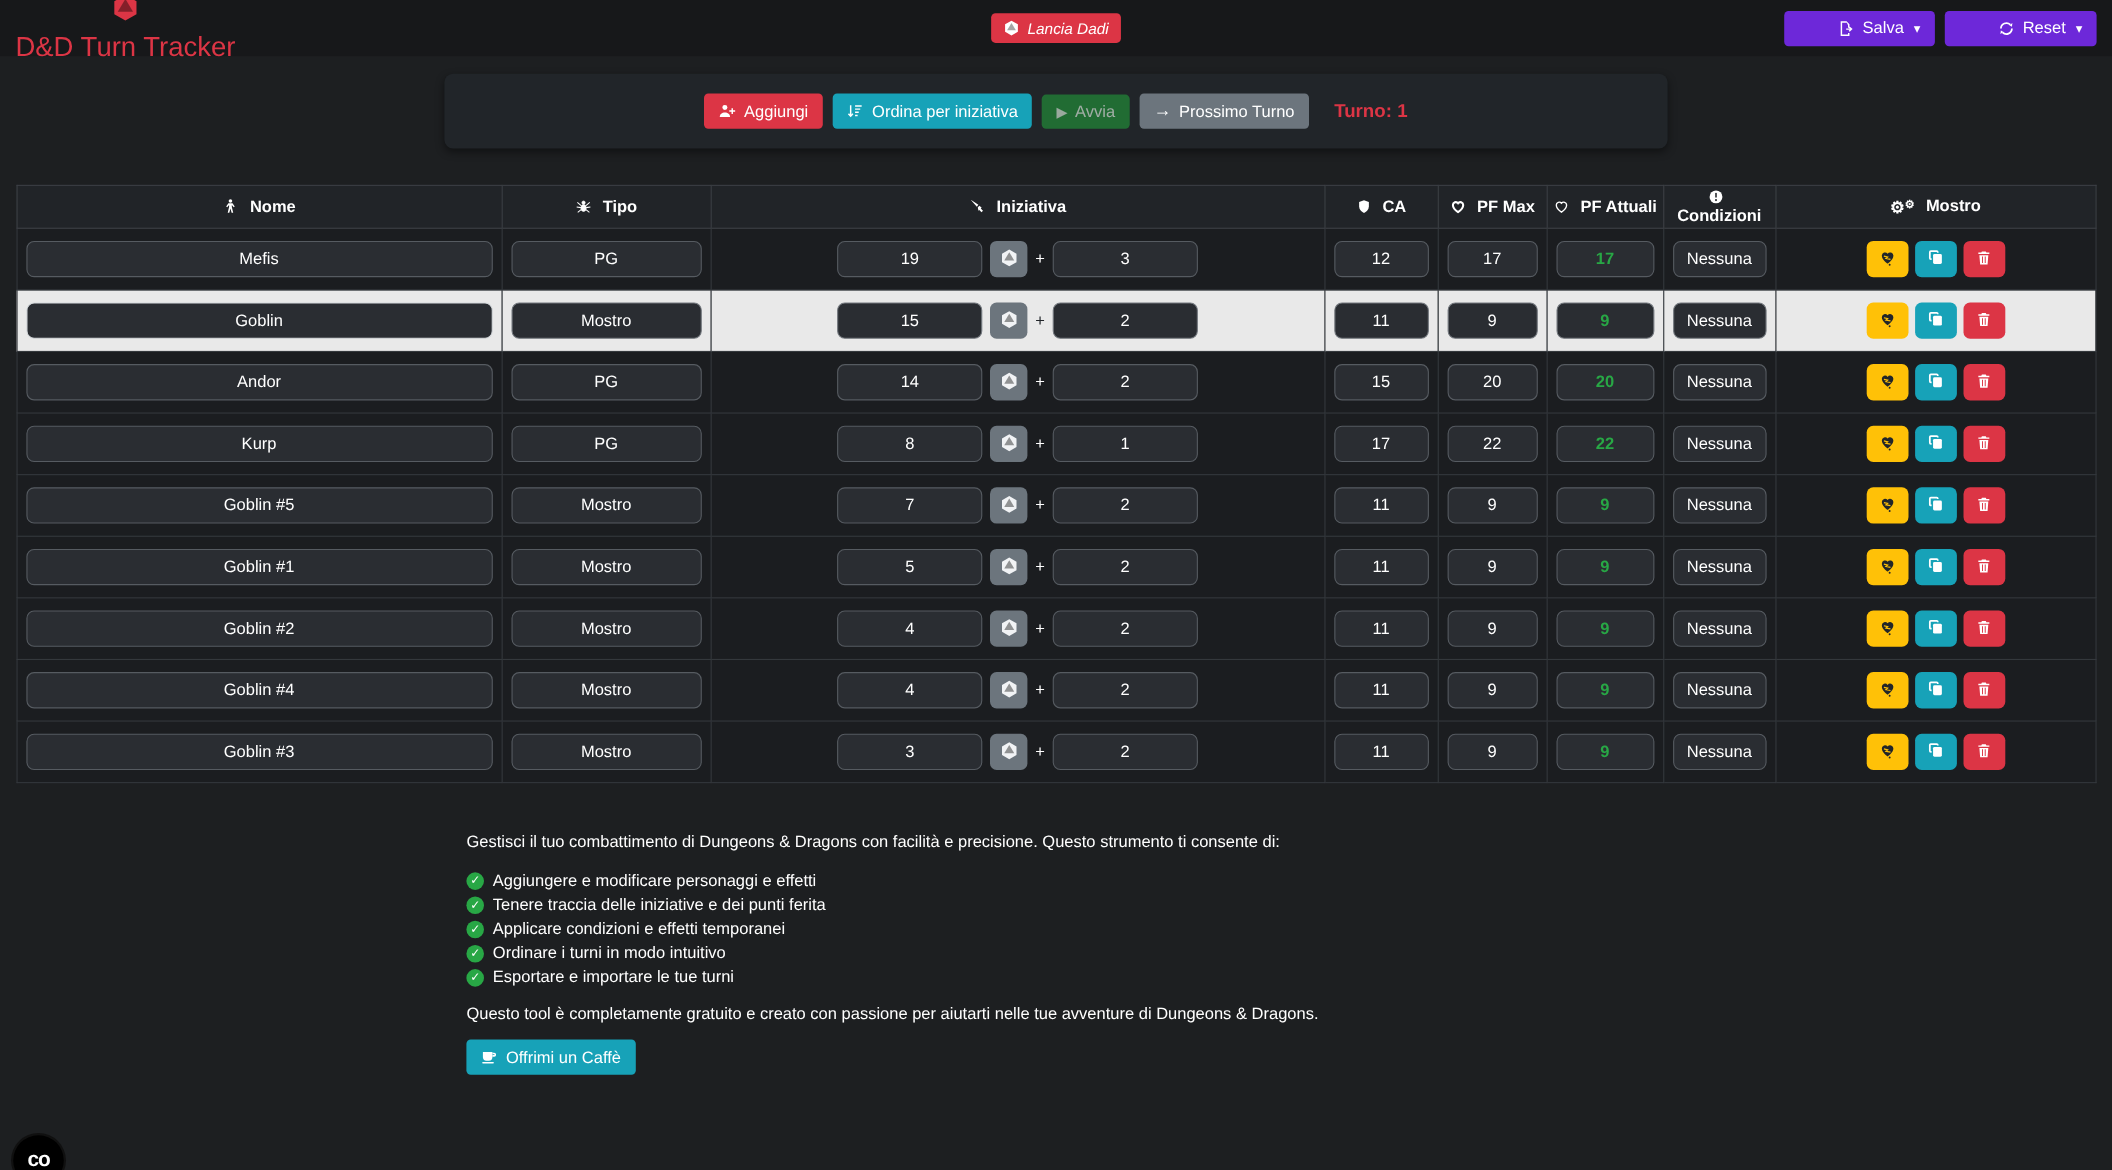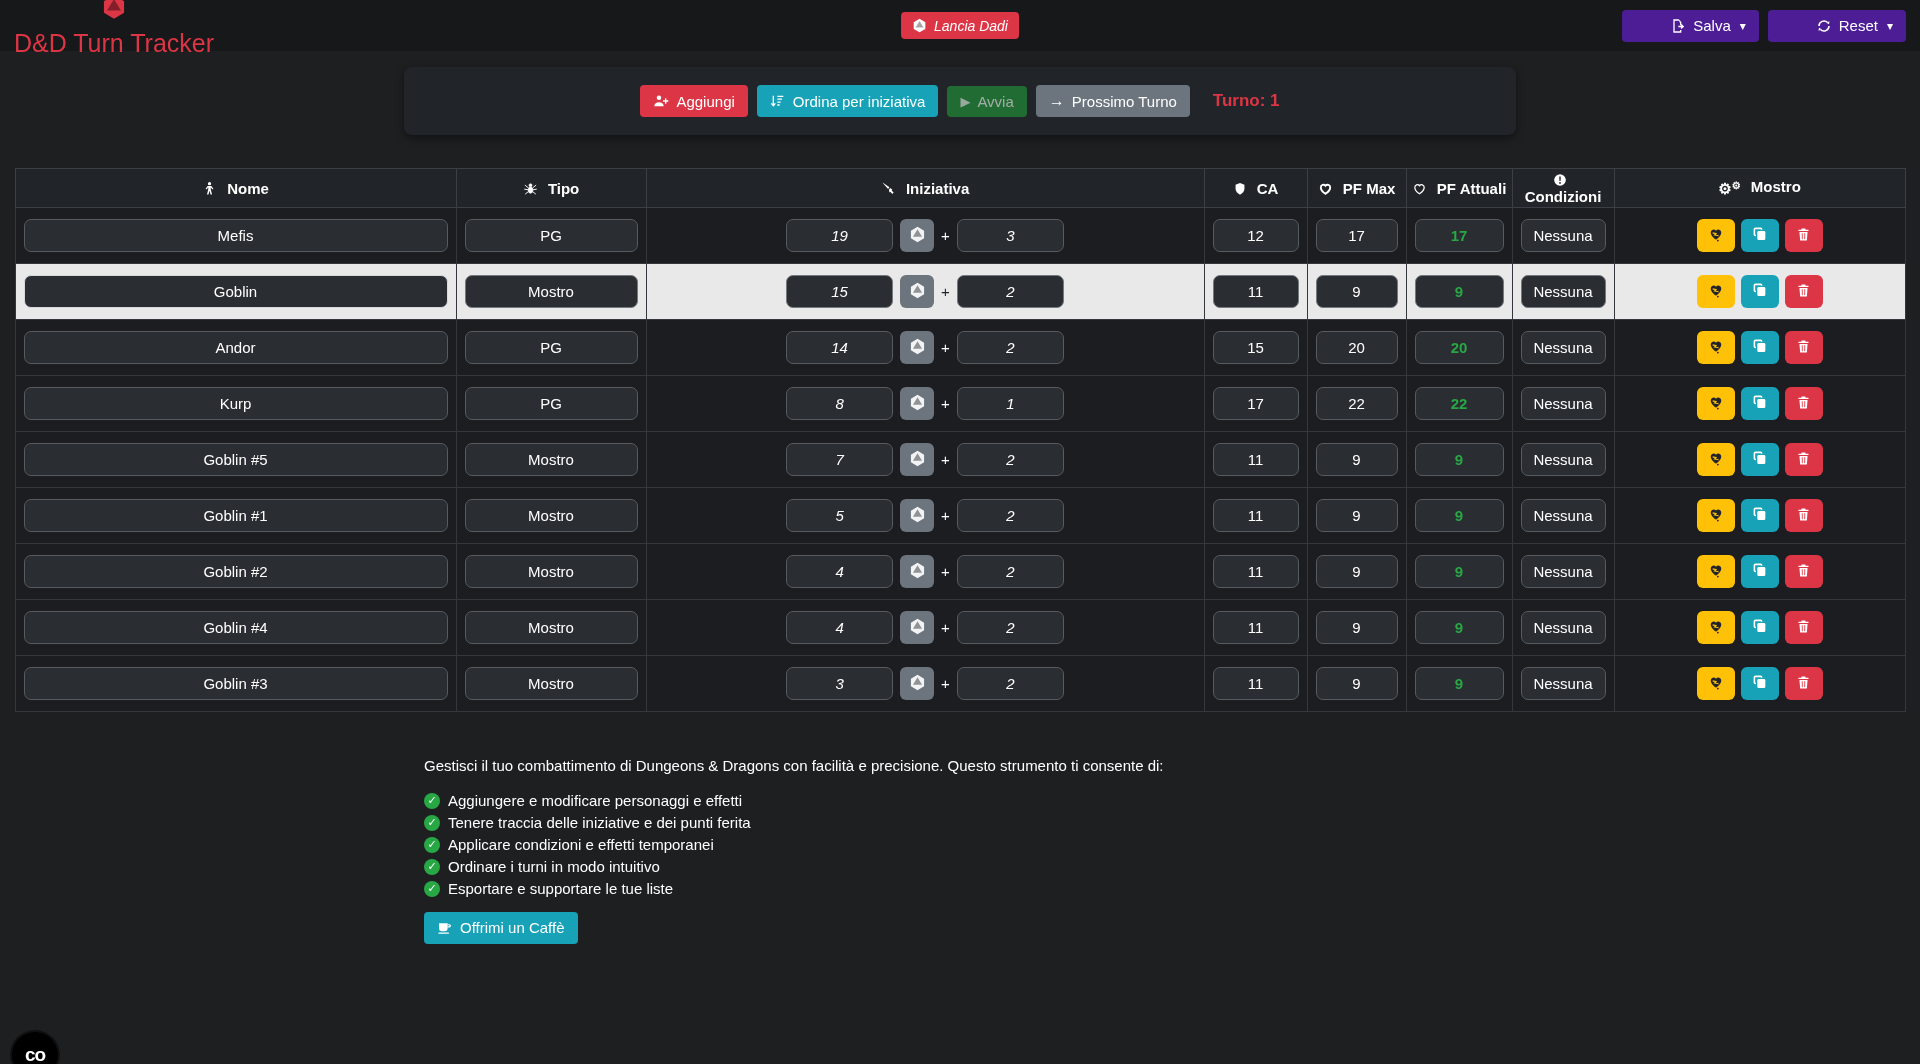--- a/index.html
+++ b/index.html
@@ -22,21 +22,21 @@
   .btn {
     display:inline-flex; align-items:center; gap:7px; border:none; cursor:pointer;
     border-radius:4px; color:#fff; font-family:inherit; font-size:15px;
     padding:8px 13px; line-height:1; white-space:nowrap;
   }
   .btn svg { display:block; }
   .btn-danger   { background:#dc3545; }
   .btn-info     { background:#17a2b8; }
   .btn-success  { background:#218838; opacity:.72; }
   .btn-secondary{ background:#6c757d; }
-  .btn-dark     { background:#4c1d95;padding-left:48px; }
+  .btn-dark     { background:#6d28d9;padding-left:48px; }
   .btn-sm      { padding:6px 11px; font-size:14px;font-style:italic; }
   .caret { font-size:12px; margin-left:2px; }
   
   .toolbar-card {
     width:1112px; height:68px; margin:16px auto 0; background:#212529;
     border-radius:8px; box-shadow:0 3px 8px rgba(0,0,0,.45);
     display:flex; align-items:center; justify-content:center; gap:9px;
   }
   .turn-label { color:#dc3545; font-weight:bold; font-size:17px; margin-left:14px; }
   
@@ -55,21 +55,21 @@
   .tracker tr.active td { background:#e9e9e9; }
   .cell-input {
     background:#2a2d32; border:1px solid #565b61; border-radius:7px; color:#fff;
     text-align:center; font-size:15px; height:33px; width:calc(100% - 4px);
     font-family:inherit; outline:none;
   }
   tr.active .cell-input { border-color:#74797f; }
   tr.active .name-input { border-color:#d6dadd; }
   .hp-input { color:#28a745; font-weight:bold; }
   .init-cell-inner { display:flex; align-items:center; justify-content:center; gap:7px; }
-  .init-input, .mod-input { width:107px;font-style:italic; }
+  .init-input, .mod-input { width:132px; }
   .dice-btn {
     width:34px; height:33px; background:#6c757d; border:none; border-radius:6px;
     display:inline-flex; align-items:center; justify-content:center; color:#f1f3f5; cursor:pointer;
   }
   .plus-sign { color:#fff; font-size:15px; }
   tr.active .plus-sign { color:#212529; }
   .actions-inner { display:flex; align-items:center; justify-content:center; gap:6px; }
   .act-btn {
     width:38px; height:33px; border:none; border-radius:6px; cursor:pointer;
     display:inline-flex; align-items:center; justify-content:center;
@@ -665,23 +665,24 @@
     <li>
       <span class="check-circle">✓</span>
       <span>Applicare condizioni e effetti temporanei</span>
     </li>
     <li>
       <span class="check-circle">✓</span>
       <span>Ordinare i turni in modo intuitivo</span>
     </li>
     <li>
       <span class="check-circle">✓</span>
-      <span>Esportare e supportare le tue liste</span>
+      <span>Esportare e importare le tue turni</span>
     </li>
   </ul>
+  <p>Questo tool è completamente gratuito e creato con passione per aiutarti nelle tue avventure di Dungeons &amp; Dragons.</p>
   <button class="btn btn-info">
     <span>
       <svg viewBox="0 0 24 24" width="16" height="16" fill="currentColor">
           <path d="M3 5h13v7a5 5 0 01-5 5H8a5 5 0 01-5-5z"></path>
           <path d="M16 6.2h2.4a2.6 2.6 0 010 5.2H16V9.2h2.4a.6.6 0 000-1.2H16z"></path>
           <rect x="2" y="18.6" width="16" height="2.2" rx="1.1"></rect>
         </svg>
     </span>
     <span>Offrimi un Caffè</span>
   </button>

